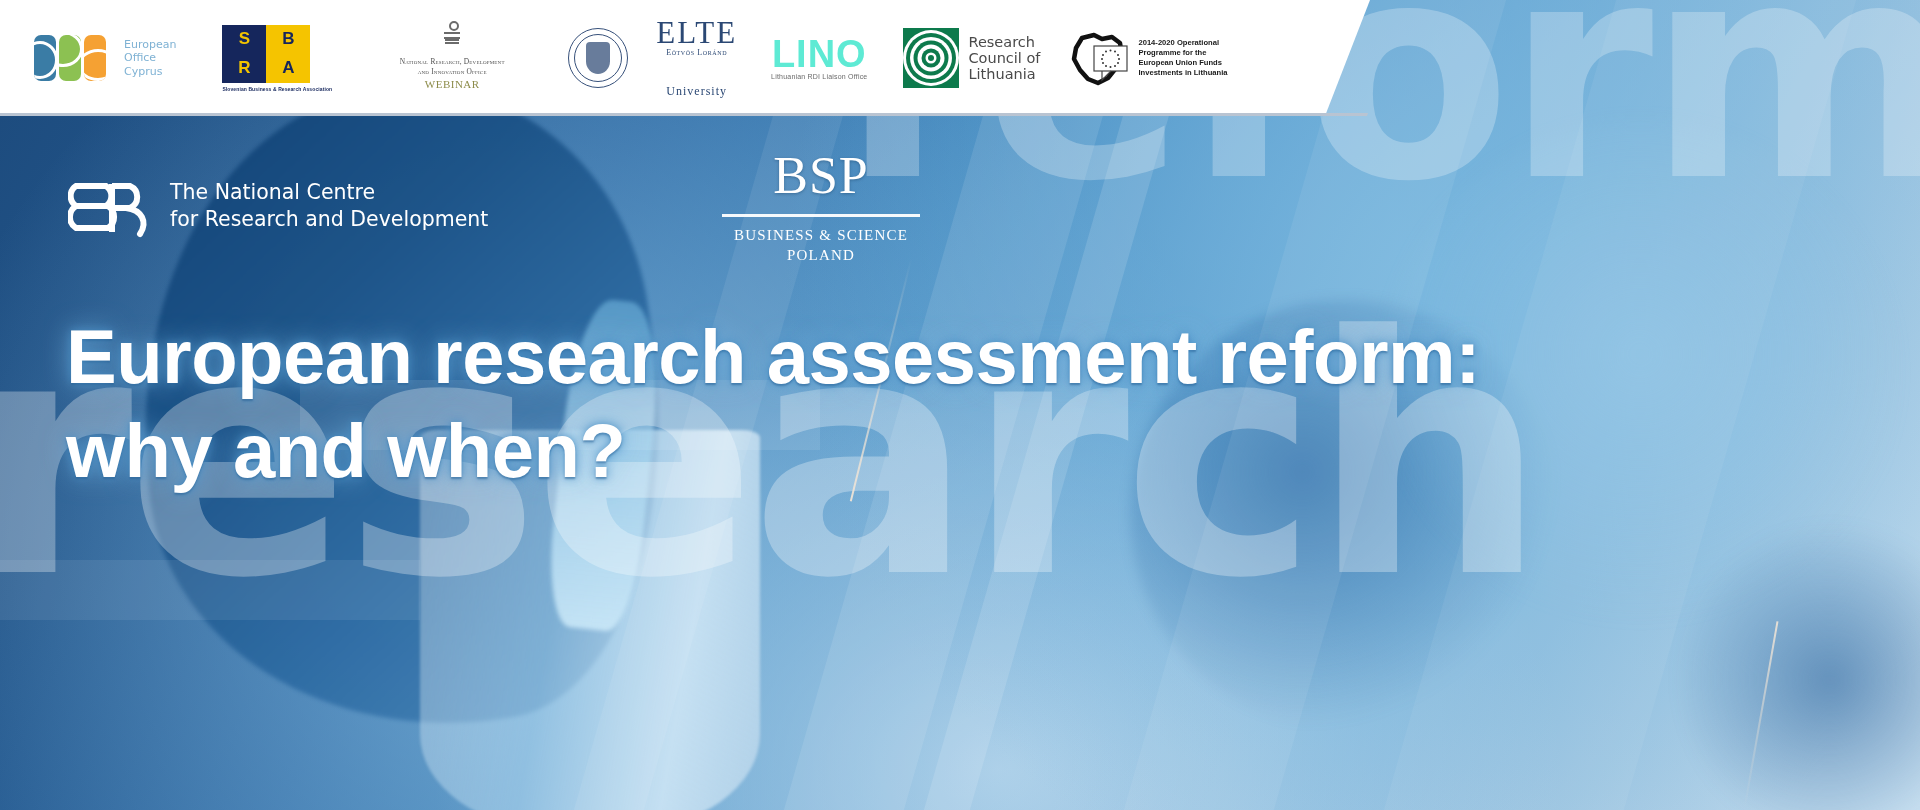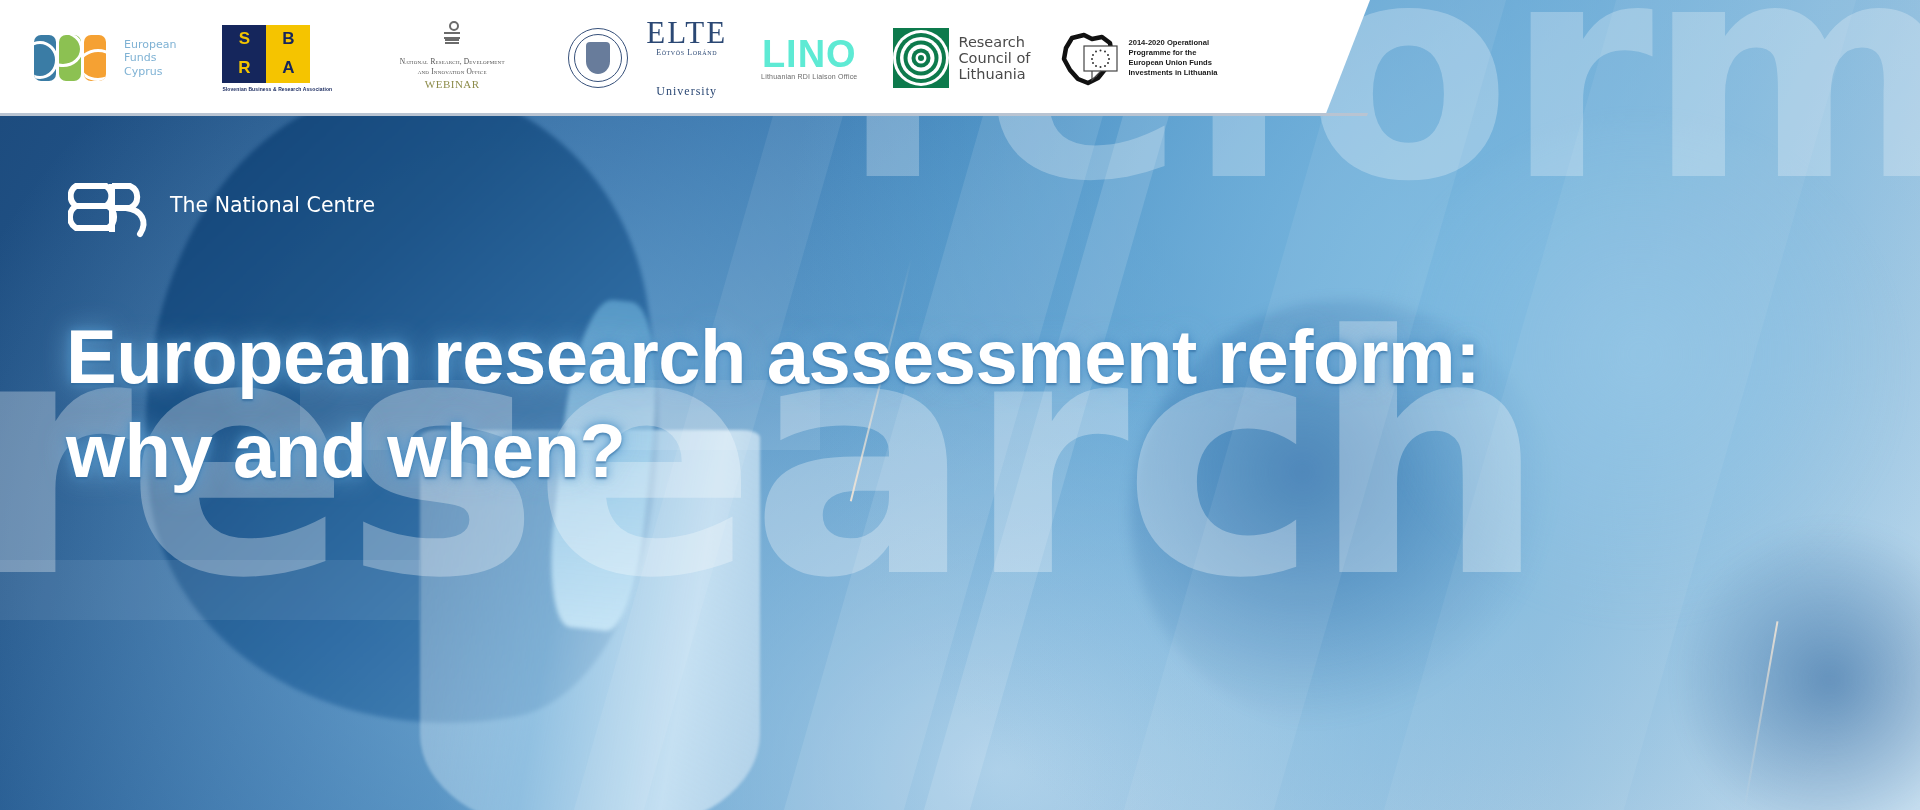--- a/index.html
+++ b/index.html
@@ -89,21 +89,21 @@
      linear-gradient(#6b6b6b,#6b6b6b) center/14px 2px no-repeat,
      linear-gradient(#6b6b6b,#6b6b6b) center 6px/16px 2px no-repeat,
      linear-gradient(#6b6b6b,#6b6b6b) center 11px/16px 2px no-repeat,
      linear-gradient(#6b6b6b,#6b6b6b) center 16px/14px 2px no-repeat;
      position:relative;}
   .nrdi-crest:before{content:"";position:absolute;left:7px;top:-5px;width:6px;height:6px;border:2px solid #6b6b6b;border-radius:50%;}
   .nrdi-t{font-size:7.4px;line-height:1.3;color:#4f4f4f;font-variant:small-caps;font-family:"Liberation Serif",serif;letter-spacing:.2px;}
   .nrdi-h{margin-top:2px;font-size:11px;color:#8d8c4a;font-family:"Liberation Serif",serif;letter-spacing:.5px;}
 
   
-  .elte{margin-left:36px;display:flex;align-items:center;gap:18px;justify-content:center;}
+  .elte{margin-left:36px;display:flex;align-items:center;gap:28px;justify-content:center;}
   .elte-seal{width:58px;height:58px;border-radius:50%;border:1.5px solid #36507a;position:relative;}
   .elte-seal:before{content:"";position:absolute;inset:5px;border-radius:50%;border:1.5px solid #36507a;}
   .elte-seal:after{content:"";position:absolute;left:17px;top:13px;width:24px;height:32px;
     background:#36507a;opacity:.75;border-radius:4px 4px 50% 50%/4px 4px 40% 40%;}
   .elte-txt{text-align:center;font-family:"Liberation Serif",serif;color:#2b4874;}
   .elte-big{font-size:31px;letter-spacing:2px;line-height:1;}
   .elte-s1{font-size:8px;letter-spacing:.6px;font-variant:small-caps;}
   .elte-s2{font-size:12px;letter-spacing:1px;margin-top:27px;}
 
   
@@ -180,21 +180,21 @@
   <div class="logos">
 
     <div class="logo eoc">
       <div class="eoc-marks">
         <div class="eoc-b"></div>
           <div class="eoc-g"></div>
           <div class="eoc-o"></div>
       </div>
       <div class="eoc-txt">
         <div>European</div>
-        <div>Funds</div>
+        <div>Office</div>
         <div>Cyprus</div>
       </div>
     </div>
 
     <div class="logo sbra">
       <div>
         <div class="sbra-box">
           <div class="sbra-c c1">S</div>
           <div class="sbra-c c2">B</div>
           <div class="sbra-c c3">R</div>
@@ -282,23 +282,30 @@
     <div class="ncbr-mark">
       <svg viewBox="0 0 84 72" xmlns="http://www.w3.org/2000/svg">
         <path d="M8 16 H38 a12 12 0 0 1 0 20 H8 a12 12 0 0 1 0 -20 Z M8 36 H40 a13 13 0 0 1 0 22 H8 a13 13 0 0 1 0 -22 Z" fill="none" stroke="#fff" stroke-width="6"></path>
         <path d="M44 14 V62" stroke="#fff" stroke-width="6"></path>
         <path d="M44 16 H62 a12 12 0 0 1 0 22 H44" fill="none" stroke="#fff" stroke-width="6"></path>
         <path d="M58 38 C74 40 80 52 72 64" fill="none" stroke="#fff" stroke-width="6" stroke-linecap="round"></path>
       </svg>
     </div>
     <div class="ncbr-txt">
       <div>The National Centre</div>
+      <div>for Research and Development</div>
     </div>
   </div>
 
+  <div class="bsp">
+    <div class="bsp-big">BSP</div>
+    <div class="bsp-rule"></div>
+    <div class="bsp-s1">BUSINESS &amp; SCIENCE</div>
+    <div class="bsp-s2">POLAND</div>
+  </div>
 
   <div class="headline">
     <span>European research assessment reform:</span>
     <span class="l2">why and when?</span>
   </div>
 
 
 </div>
 
 </body></html>

